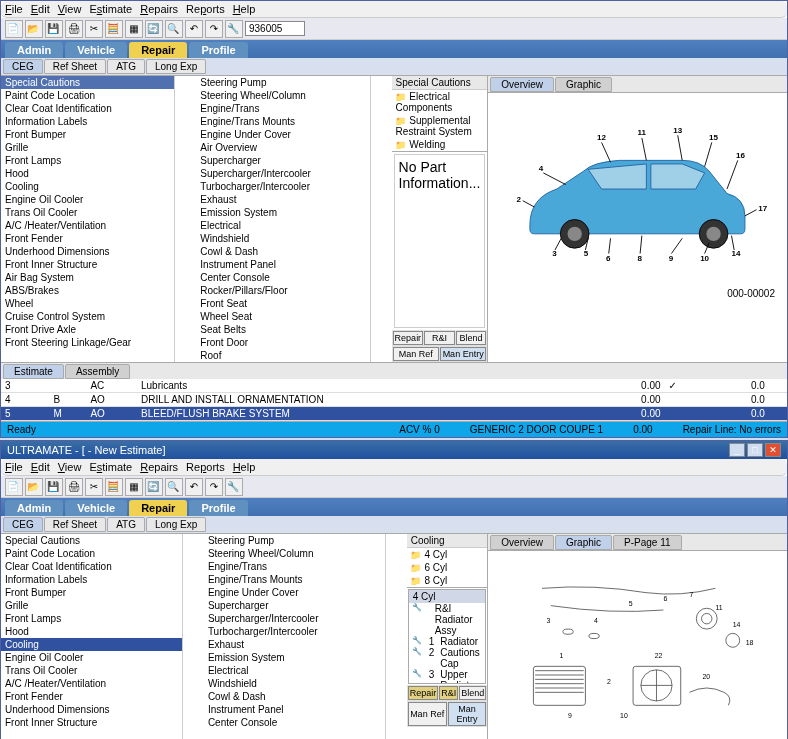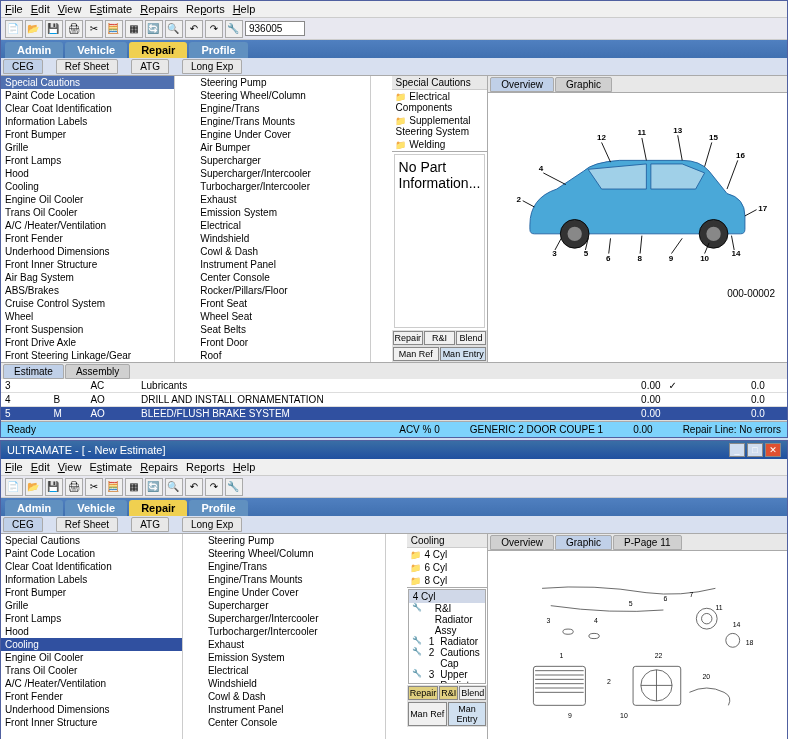--- a/index.html
+++ b/index.html
@@ -2,30 +2,30 @@
 <html><head>
 <meta charset="utf-8">
 <style>
 * { box-sizing: border-box; margin: 0; padding: 0; font-family: Arial, sans-serif; }
 body { background: #d0ddf0; font-size: 10px; }
 .window { border: 1px solid #5060a0; background: #fff; margin-bottom: 2px; }
 .titlebar { background: linear-gradient(#3a6ea5, #2050a0); color: #fff; padding: 8px 6px; height: 18px; display: flex; justify-content: space-between; align-items: center; font-size: 11px; }
 .titlebar-btns { display: flex; gap: 2px; }
 .titlebar-btn { width: 16px; height: 14px; background: #d0ddf0; border: 1px solid #888; font-size: 9px; text-align: center; line-height: 12px; cursor: pointer; }
 .titlebar-btn.close { background: #e05030; color: #fff; }
-.menubar { background: #f0f0f0; padding: 2px 4px; display: flex; gap: 8px; font-size: 11px; border-bottom: 1px solid #ccc; }
+.menubar { background: #f0f0f0; padding: 2px 4px; display: flex; gap: 8px; font-size: 11px; border-bottom: 1px solid #ccc; border-radius: 6px; }
 .menubar span { cursor: pointer; }
 .menubar span u { text-decoration: underline; }
 .toolbar { background: #e8e8f0; padding: 2px 4px; display: flex; gap: 2px; align-items: center; border-bottom: 1px solid #ccc; height: 22px; }
 .tbtn { width: 18px; height: 18px; border: 1px solid #aaa; background: #f0f0f0; cursor: pointer; display: flex; align-items: center; justify-content: center; font-size: 10px; }
 .search-box { border: 1px solid #888; padding: 1px 3px; width: 60px; font-size: 10px; }
 .tabs-main { background: linear-gradient(#5080c0, #4070b0); display: flex; padding: 2px 4px 0; gap: 2px; }
 .tab-main { padding: 2px 12px; background: #6090c0; color: #fff; border-radius: 3px 3px 0 0; cursor: pointer; font-size: 11px; font-weight: bold; }
 .tab-main.active { background: #f0d050; color: #000; }
-.subtabs { background: #d8e0f0; display: flex; padding: 1px 2px; gap: 13px; border-bottom: 1px solid #aaa; }
+.subtabs { background: #d8e0f0; display: flex; padding: 1px 2px; gap: 1px; border-bottom: 1px solid #aaa; }
 .subtab { padding: 1px 8px; background: #e8e8e8; border: 1px solid #aaa; cursor: pointer; font-size: 10px; border-radius: 2px 2px 0 0; }
 .subtab.active { background: #c0d0e8; }
 .content-row { display: flex; }
 .left-pane { width: 62%; display: flex; border-right: 1px solid #aaa; gap: 21px; }
 .part-list { width: 50%; border-right: 1px solid #ccc; overflow: hidden; }
 .part-item { padding: 1px 4px; font-size: 10px; cursor: pointer; white-space: nowrap; }
 .part-item.header { background: #5070b0; color: #fff; font-weight: normal; }
 .part-item.selected { background: #3050a0; color: #fff; }
 .middle-pane { flex: 1; display: flex; flex-direction: column; }
 .caution-box { border-bottom: 1px solid #aaa; }
@@ -42,21 +42,21 @@
 .diagram-area { background: #fff; height: 210px; display: flex; align-items: center; justify-content: center; position: relative; }
 .diagram-label { position: absolute; bottom: 4px; right: 12px; font-size: 10px; }
 .car-svg { width: 90%; height: 80%; }
 .estimate-tabs { display: flex; background: #e8e8e8; padding: 1px 2px 0; gap: 1px; border-top: 1px solid #aaa; }
 .est-tab { padding: 1px 10px; background: #d0d0d0; border: 1px solid #aaa; cursor: pointer; font-size: 10px; border-radius: 2px 2px 0 0; }
 .est-tab.active { background: #c0d0e8; }
 .est-table { width: 100%; border-collapse: collapse; font-size: 10px; }
 .est-table th { background: #5070b0; color: #fff; padding: 2px 4px; text-align: left; font-weight: normal; border: 1px solid #7090c0; }
 .est-table td { padding: 1px 4px; border-bottom: 1px solid #ddd; }
 .est-table tr.sel td { background: #3050a0; color: #fff; }
-.statusbar { background: #7dd3fc; padding: 2px 6px; font-size: 10px; display: flex; gap: 30px; border-top: 1px solid #aaa; justify-content: center; }
+.statusbar { background: #0ea5e9; padding: 2px 6px; font-size: 10px; display: flex; gap: 30px; border-top: 1px solid #aaa; justify-content: center; }
 .sub-list { border: 1px solid #aaa; margin: 1px; background: #fff; max-height: 95px; overflow: hidden; }
 .sub-list-header { background: #d0d8e8; padding: 1px 4px; font-size: 10px; }
 .sub-item { padding: 0 4px; font-size: 10px; display: flex; gap: 6px; }
 .sub-item::before { content: "🔧"; font-size: 8px; }
 </style>
 </head>
 <body>
 
 <div class="window">
   <div class="menubar">
@@ -108,33 +108,32 @@
         <div class="part-item">Hood</div>
         <div class="part-item">Cooling</div>
         <div class="part-item">Engine Oil Cooler</div>
         <div class="part-item">Trans Oil Cooler</div>
         <div class="part-item">A/C /Heater/Ventilation</div>
         <div class="part-item">Front Fender</div>
         <div class="part-item">Underhood Dimensions</div>
         <div class="part-item">Front Inner Structure</div>
         <div class="part-item">Air Bag System</div>
         <div class="part-item">ABS/Brakes</div>
+        <div class="part-item">Wheel</div>
         <div class="part-item">Cruise Control System</div>
-        <div class="part-item">Wheel</div>
-        <div class="part-item">Front Suspension</div>
         <div class="part-item">Front Drive Axle</div>
         <div class="part-item">Front Steering Linkage/Gear</div>
       </div>
       <div class="part-list">
         <div class="part-item">Steering Pump</div>
         <div class="part-item">Steering Wheel/Column</div>
         <div class="part-item">Engine/Trans</div>
         <div class="part-item">Engine/Trans Mounts</div>
         <div class="part-item">Engine Under Cover</div>
-        <div class="part-item">Air Bumper</div>
+        <div class="part-item">Air Overview</div>
         <div class="part-item">Supercharger</div>
         <div class="part-item">Supercharger/Intercooler</div>
         <div class="part-item">Turbocharger/Intercooler</div>
         <div class="part-item">Exhaust</div>
         <div class="part-item">Emission System</div>
         <div class="part-item">Electrical</div>
         <div class="part-item">Windshield</div>
         <div class="part-item">Cowl &amp; Dash</div>
         <div class="part-item">Instrument Panel</div>
         <div class="part-item">Center Console</div>
@@ -142,21 +141,21 @@
         <div class="part-item">Front Seat</div>
         <div class="part-item">Wheel Seat</div>
         <div class="part-item">Seat Belts</div>
         <div class="part-item">Front Door</div>
         <div class="part-item">Roof</div>
       </div>
       <div class="middle-pane">
         <div class="caution-box">
           <div class="caution-header">Special Cautions</div>
           <div class="caution-item">Electrical Components</div>
-          <div class="caution-item">Supplemental Steering System</div>
+          <div class="caution-item">Supplemental Restraint System</div>
           <div class="caution-item">Welding</div>
         </div>
         <div class="info-box">No Part Information...</div>
         <div class="btn-row">
           <button>Repair</button>
           <button>R&amp;I</button>
           <button>Blend</button>
         </div>
         <div class="btn-row">
           <button>Man Ref</button>

